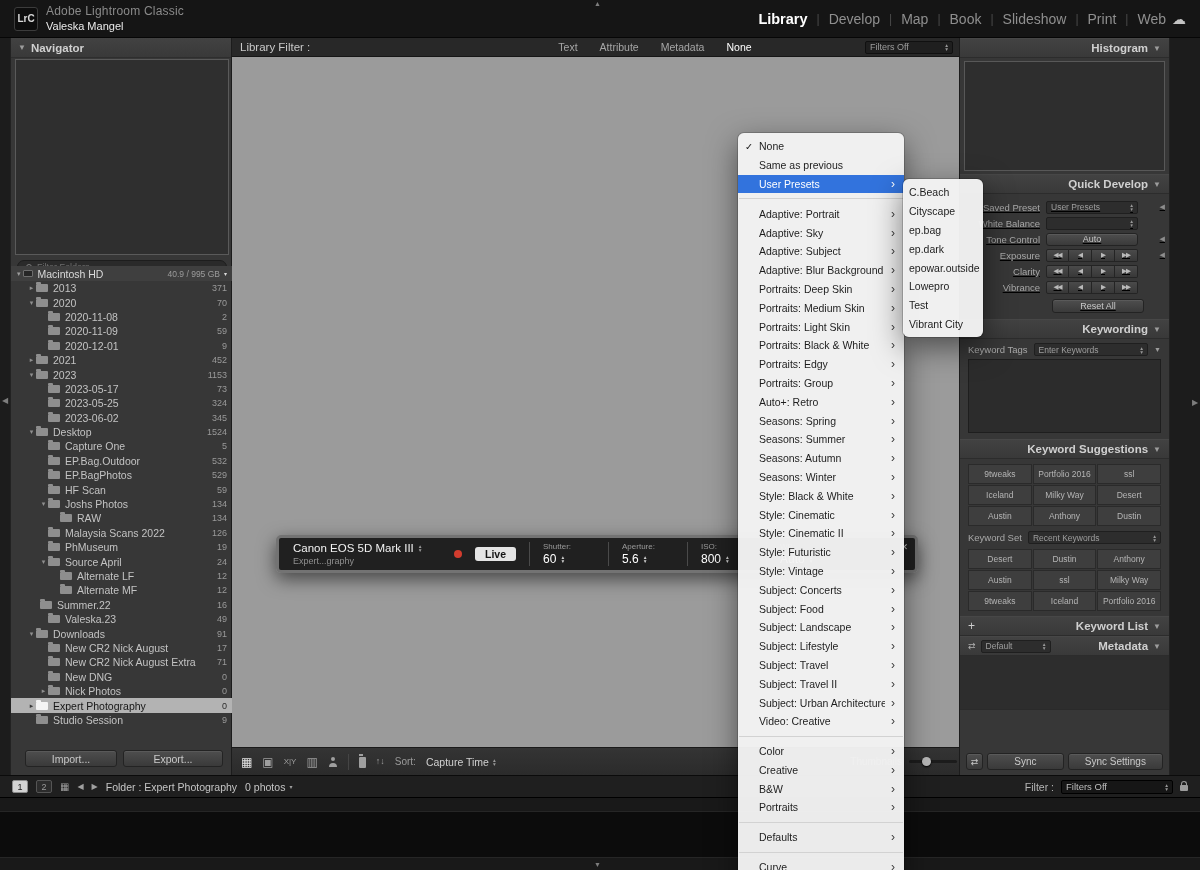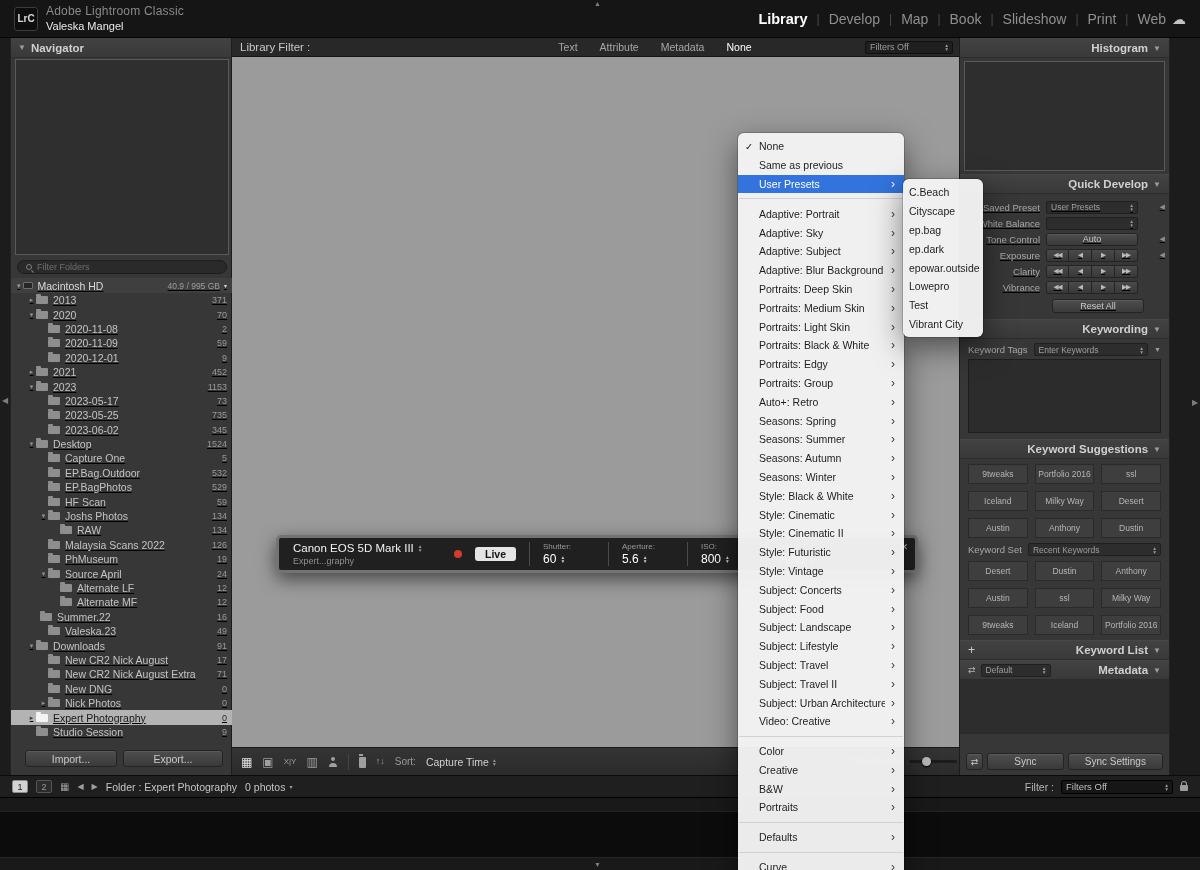--- a/index.html
+++ b/index.html
@@ -28,21 +28,21 @@
     border-left:1px solid #222;border-right:1px solid #1c1c1c;}
   .panel-header{height:20px;display:flex;align-items:center;font-size:11.5px;font-weight:bold;color:#d0d0d0;
     padding:0 7px;background:linear-gradient(#424242,#393939);border-bottom:1px solid #2e2e2e;}
   .tri{font-size:8px;color:#9c9c9c;margin-right:5px;font-weight:normal;}
   .navigator-box{position:absolute;left:4px;top:21px;width:214px;height:196px;background:#2f2f2f;border:1px solid #5a5a5a;}
   .filter-search{position:absolute;left:6px;top:222px;width:210px;height:14px;border-radius:7px;background:#2a2a2a;
     border:1px solid #1d1d1d;display:flex;align-items:center;padding:0 8px;gap:5px;}
   .mag-icon{width:6px;height:6px;border:1px solid #7e7e7e;border-radius:50%;position:relative;flex:none;}
   .mag-icon::after{content:'';position:absolute;width:3px;height:1px;background:#7e7e7e;transform:rotate(45deg);left:4px;top:6px;}
   .filter-search .ph{font-size:9px;color:#6e6e6e;}
-  .folder-list{position:absolute;left:0;top:240px;width:222px;text-decoration:underline;}
+  .folder-list{position:absolute;left:0;top:228px;width:222px;}
   .volume-row{height:15px;display:flex;align-items:center;font-size:10.5px;color:#dadada;background:#3f3f3f;padding:0 6px;}
   .vol-ico{width:10px;height:7px;background:#262626;border:1px solid #6d6d6d;border-radius:1px;margin:0 5px 0 2px;flex:none;}
   .vol-cap{margin-left:auto;font-size:8.5px;color:#9c9c9c;margin-right:4px;}
   .folder-row{height:14.4px;display:flex;align-items:center;font-size:10.5px;color:#c3c3c3;padding-right:6px;}
   .folder-row .tri2{width:9px;text-align:center;font-size:7px;color:#8f8f8f;flex:none;}
   .f-ico{width:12px;height:8px;background:#8e8e8e;border-radius:1px;position:relative;margin-right:5px;flex:none;}
   .f-ico::before{content:'';position:absolute;top:-2px;left:0;width:5px;height:2px;background:#8e8e8e;border-radius:1px 1px 0 0;}
   .folder-row .fname{flex:1;white-space:nowrap;overflow:hidden;}
   .folder-row .fcount{font-size:9px;color:#9a9a9a;margin-left:4px;}
   .folder-row.selected{background:#b3b3b3;color:#161616;}
@@ -104,21 +104,21 @@
     border-left:none;color:#b9b9b9;font-size:6.5px;display:flex;align-items:center;justify-content:center;letter-spacing:-1px;}
   .stepper span:first-child{border-left:1px solid #242424;border-radius:2px 0 0 2px;}
   .stepper span:last-child{border-radius:0 2px 2px 0;}
   .side-arrow{margin-left:auto;color:#8d8d8d;font-size:7px;}
   .qd-reset{width:92px;height:14px;font-size:9px;margin:5px 0 4px 92px;}
   .kw-row{display:flex;align-items:center;margin:4px 8px 3px 8px;gap:6px;}
   .kw-label{font-size:9.5px;color:#a8a8a8;white-space:nowrap;}
   .kw-dd{flex:1;height:13px;background:#2d2d2d;border:1px solid #1f1f1f;border-radius:2px;display:flex;
     align-items:center;justify-content:space-between;padding:0 4px;font-size:8.5px;color:#9f9f9f;}
   .kw-area{margin:2px 8px 6px 8px;height:74px;background:#2c2c2c;border:1px solid #1e1e1e;}
-  .kw-grid{display:grid;grid-template-columns:repeat(3,1fr);gap:7px;margin:5px 8px;}
+  .kw-grid{display:grid;grid-template-columns:repeat(3,1fr);gap:1px;margin:5px 8px;}
   .kw-chip{height:20px;background:#3e3e3e;border:1px solid #2a2a2a;display:flex;align-items:center;justify-content:center;
     font-size:8.5px;color:#b5b5b5;white-space:nowrap;overflow:hidden;padding:0 2px;}
   .meta-box{height:54px;background:#2d2d2d;border-bottom:1px solid #2a2a2a;}
   .sync-row{position:absolute;left:0;bottom:5px;width:100%;display:flex;gap:4px;padding:0 6px;align-items:center;}
   .sync-toggle{width:17px;height:17px;font-size:9px;flex:none;}
   .sync-btn{height:17px;font-size:10px;}
   .sync-btn.s1{flex:1;}
   .sync-btn.s2{flex:1.25;}
 
   
@@ -263,21 +263,21 @@
           <div class="folder-row" style="padding-left: 28px;">
             <span class="tri2"></span>
             <span class="f-ico"></span>
             <span class="fname">2023-05-17</span>
             <span class="fcount">73</span>
           </div>
           <div class="folder-row" style="padding-left: 28px;">
             <span class="tri2"></span>
             <span class="f-ico"></span>
             <span class="fname">2023-05-25</span>
-            <span class="fcount">735</span>
+            <span class="fcount">324</span>
           </div>
           <div class="folder-row" style="padding-left: 28px;">
             <span class="tri2"></span>
             <span class="f-ico"></span>
             <span class="fname">2023-06-02</span>
             <span class="fcount">345</span>
           </div>
           <div class="folder-row" style="padding-left: 16px;">
             <span class="tri2">▾</span>
             <span class="f-ico"></span>

